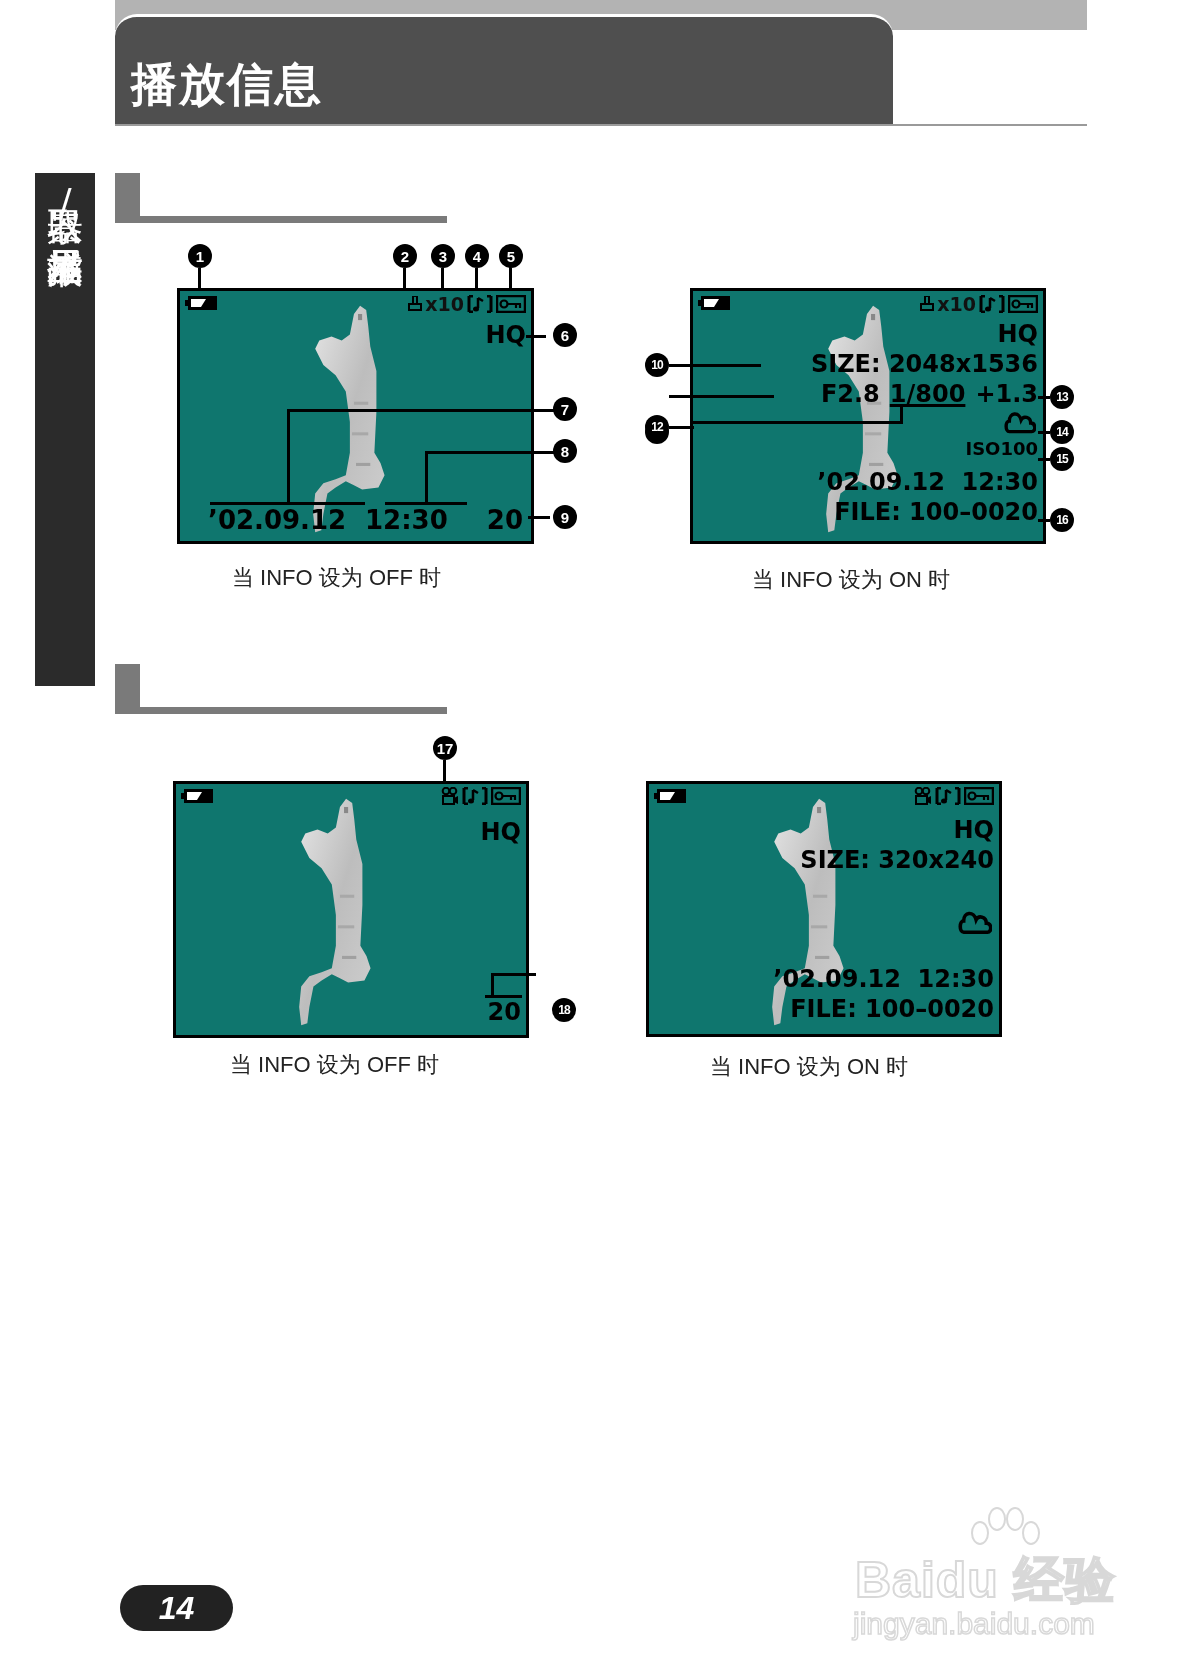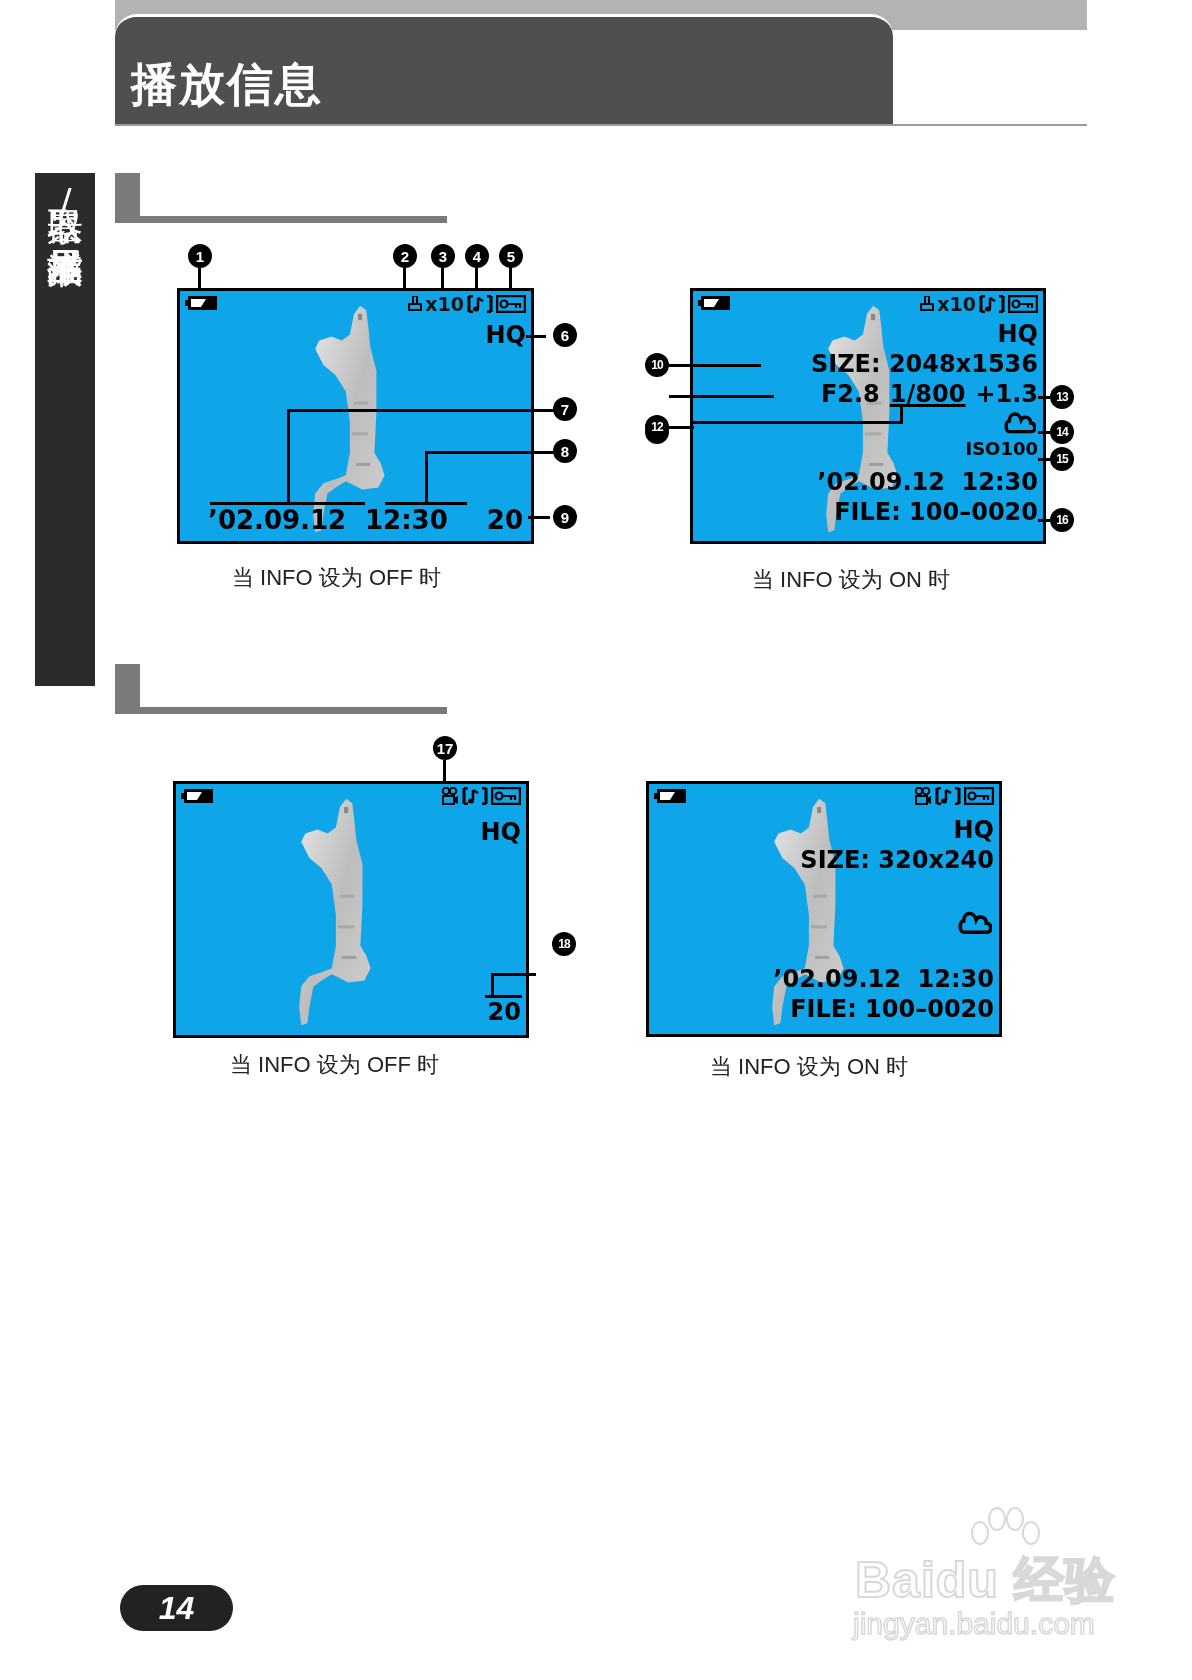--- a/index.html
+++ b/index.html
@@ -20,21 +20,21 @@
                   display:flex; justify-content:flex-start; align-items:center; }
   .sidetab-text span { writing-mode:vertical-rl; text-orientation:upright; display:block; margin:0 auto; }
 
   
   .sec { position:absolute; left:115px; width:332px; height:50px; }
   .sec-bar { position:absolute; left:0; top:0; width:25px; height:50px; background:#7a7a7a; }
   .sec-under { position:absolute; left:0; top:43px; width:332px; height:7px; background:#7a7a7a; }
   .sec-title { position:absolute; left:35px; top:2px; font-size:34px; line-height:40px; color:#1a1a1a; white-space:nowrap; }
 
   
-  .screen { position:absolute; border:3px solid #000; background:#0ea5e9; box-sizing:border-box; overflow:visible;text-align:center; }
+  .screen { position:absolute; border:3px solid #000; background:#0f766e; box-sizing:border-box; overflow:visible;text-align:center; }
   .cat { position:absolute; }
   .lcd { position:absolute; font-family:"DejaVu Sans", sans-serif; font-weight:bold; color:#000; white-space:nowrap; line-height:1; }
   .batt { position:absolute; width:32px; height:14px; }
   .icons-row { position:absolute; display:flex; align-items:center; gap:3px; font-weight:bold; font-size:19px; }
 
   
   .bullet { position:absolute; width:24px; height:24px; border-radius:50%; background:#000; color:#fff;
             font-size:15px; font-weight:bold; display:flex; align-items:center; justify-content:center;
             font-family:"Liberation Sans", sans-serif; line-height:1; }
   .bullet.wide { font-size:12px; letter-spacing:-1px; }
@@ -259,21 +259,21 @@
       <svg width="30" height="18">
           <use href="#key"></use>
         </svg>
     </div>
     <div class="lcd" style="right:5px;top:36px;font-size:24px;">HQ</div>
     <div class="line" style="left:315px;top:189px;width:3px;height:25px;"></div>
     <div class="line" style="left:315px;top:189px;width:45px;height:3px;"></div>
     <div class="line" style="left:309px;top:211px;width:37px;height:3px;"></div>
     <div class="lcd" style="right:5px;top:216px;font-size:24px;">20</div>
   </div>
-  <div class="bullet wide" style="left:552px;top:932px;">18</div>
+  <div class="bullet wide" style="left:552px;top:998px;">18</div>
 
   <div class="caption" style="left:230px;top:1050px;">当 INFO 设为 OFF 时</div>
 </div>
 
 <div>
   <div class="screen" style="left:646px;top:781px;width:356px;height:256px;">
     <svg class="cat" style="left:115px;top:8px;" width="102" height="236">
         <use href="#cat"></use>
       </svg>
     <svg class="batt" style="left:5px;top:5px;">

